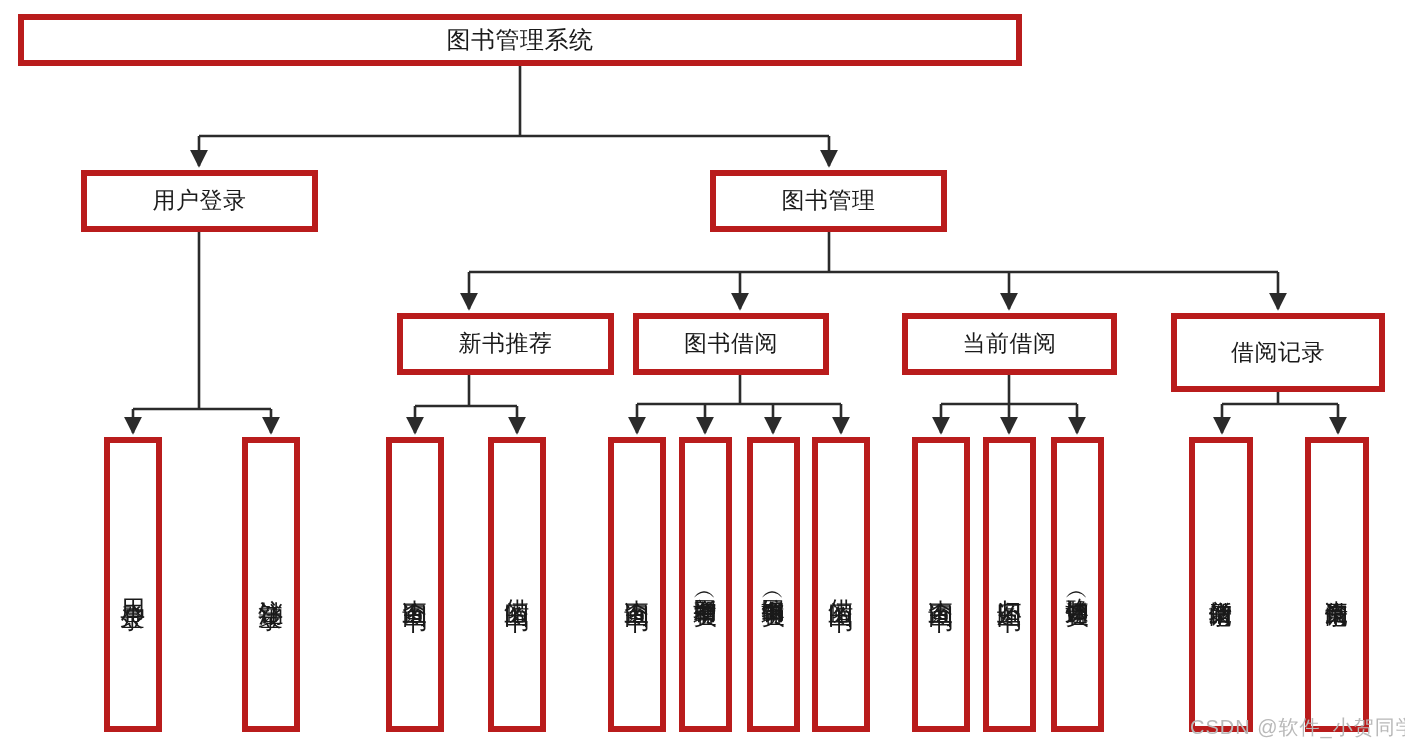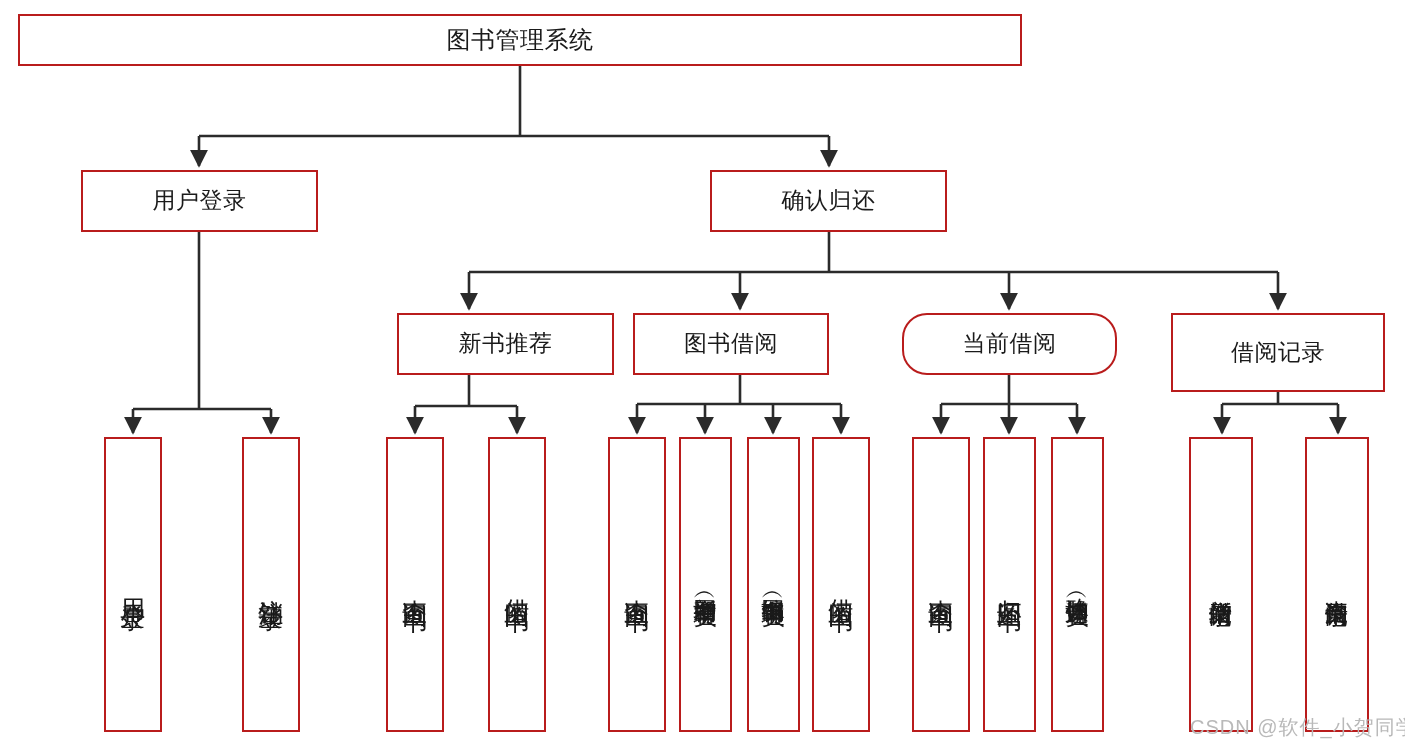--- a/index.html
+++ b/index.html
@@ -22,21 +22,21 @@
     left: 0;
     top: 0;
     width: 1405px;
     height: 747px;
     pointer-events: none;
   }
   .node {
     position: absolute;
     box-sizing: border-box;
     background: #ffffff;
-    border: 2px solid #b91c1c;
+    border: 6px solid #b91c1c;
     display: flex;
     align-items: center;
     justify-content: center;
     color: #1a1a1a;
   }
   .node .lbl {
     display: block;
     text-align: center;
     line-height: 1.12;
     letter-spacing: 0.5px;
@@ -129,30 +129,30 @@
   </svg>
 
   <div class="node horiz root" style="left:18px; top:14px; width:1004px; height:52px;">
     <span class="lbl">图书管理系统</span>
   </div>
 
   <div class="node horiz" style="left:81px; top:170px; width:237px; height:62px;">
     <span class="lbl">用户登录</span>
   </div>
   <div class="node horiz" style="left:710px; top:170px; width:237px; height:62px;">
-    <span class="lbl">确认归还</span>
+    <span class="lbl">图书管理</span>
   </div>
 
   <div class="node horiz" style="left:361px; top:313px; width:217px; height:62px;margin-left:36px;">
     <span class="lbl">新书推荐</span>
   </div>
   <div class="node horiz" style="left:633px; top:313px; width:196px; height:62px;">
     <span class="lbl">图书借阅</span>
   </div>
-  <div class="node horiz" style="left:902px; top:313px; width:215px; height:62px;border-radius:25px;">
+  <div class="node horiz" style="left:902px; top:313px; width:215px; height:62px;">
     <span class="lbl">当前借阅</span>
   </div>
   <div class="node horiz" style="left:1171px; top:313px; width:214px; height:79px;">
     <span class="lbl">借阅记录</span>
   </div>
 
   <div class="node vert" style="left:104px; top:437px; width:58px; height:295px;">
     <span class="lbl">用户登录</span>
   </div>
   <div class="node vert" style="left:242px; top:437px; width:58px; height:295px;">

